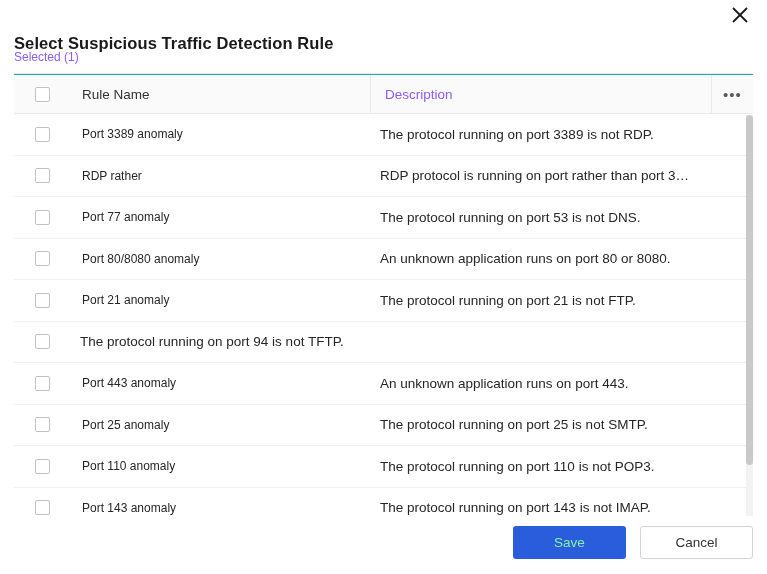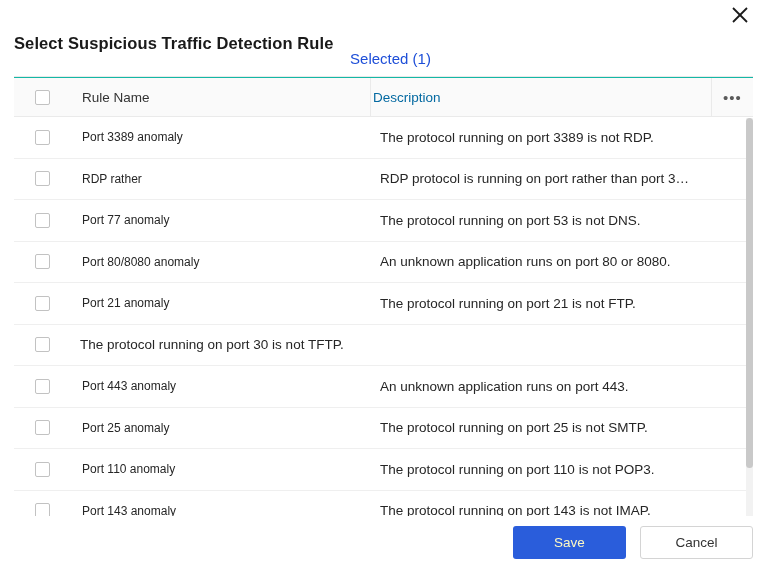--- a/index.html
+++ b/index.html
@@ -45,23 +45,22 @@
     display: flex;
     align-items: center;
     justify-content: center;
     cursor: pointer;
   }
   .close-btn svg { display: block; }
 
   .selected-line {
     flex: 0 0 auto;
     padding: 12px 0 9px 14px;
-    font-size: 15px;
-    color: #1d4ed8;
-    text-align: center;
+    font-size: 12px;
+    color: #8b5cf6;
   }
 
   .table-wrap {
     position: relative;
     margin: 0 0 0 14px;
     width: 739px;
     flex: 1 1 auto;
     overflow: hidden;
     border-top: 1px solid #e8e8e8;
   }
@@ -82,22 +81,22 @@
   }
   .col-name {
     flex: 0 0 300px;
     font-size: 13.5px;
     color: #333;
     padding-left: 12px;
   }
   .col-desc {
     flex: 1 1 auto;
     font-size: 13.5px;
-    color: #0369a1;
-    padding-left: 2px;
+    color: #8b5cf6;
+    padding-left: 14px;
     border-left: 1px solid #eaeaea;
     height: 100%;
     display: flex;
     align-items: center;
     overflow: hidden;
     white-space: nowrap;
     text-overflow: ellipsis;
   }
   .col-more {
     flex: 0 0 42px;
@@ -185,21 +184,21 @@
     border-radius: 3px;
     font-size: 13.5px;
     display: flex;
     align-items: center;
     justify-content: center;
     cursor: pointer;
     border: 1px solid transparent;
   }
   .btn-primary {
     background: #2a5ddb;
-    color: #fef9c3;
+    color: #86efac;
   }
   .btn-secondary {
     background: #fff;
     color: #333;
     border: 1px solid #d4d4d4;
   }
 </style>
 </head>
 <body>
 
@@ -261,21 +260,21 @@
           <div class="col-check">
             <span class="cb"></span>
           </div>
           <div class="cell-name">Port 21 anomaly</div>
           <div class="cell-desc">The protocol running on port 21 is not FTP.</div>
         </div>
         <div class="row">
           <div class="col-check">
             <span class="cb"></span>
           </div>
-          <div class="cell-desc">The protocol running on port 30 is not TFTP.</div>
+          <div class="cell-desc">The protocol running on port 94 is not TFTP.</div>
         </div>
         <div class="row">
           <div class="col-check">
             <span class="cb"></span>
           </div>
           <div class="cell-name">Port 443 anomaly</div>
           <div class="cell-desc">An unknown application runs on port 443.</div>
         </div>
         <div class="row">
           <div class="col-check">

